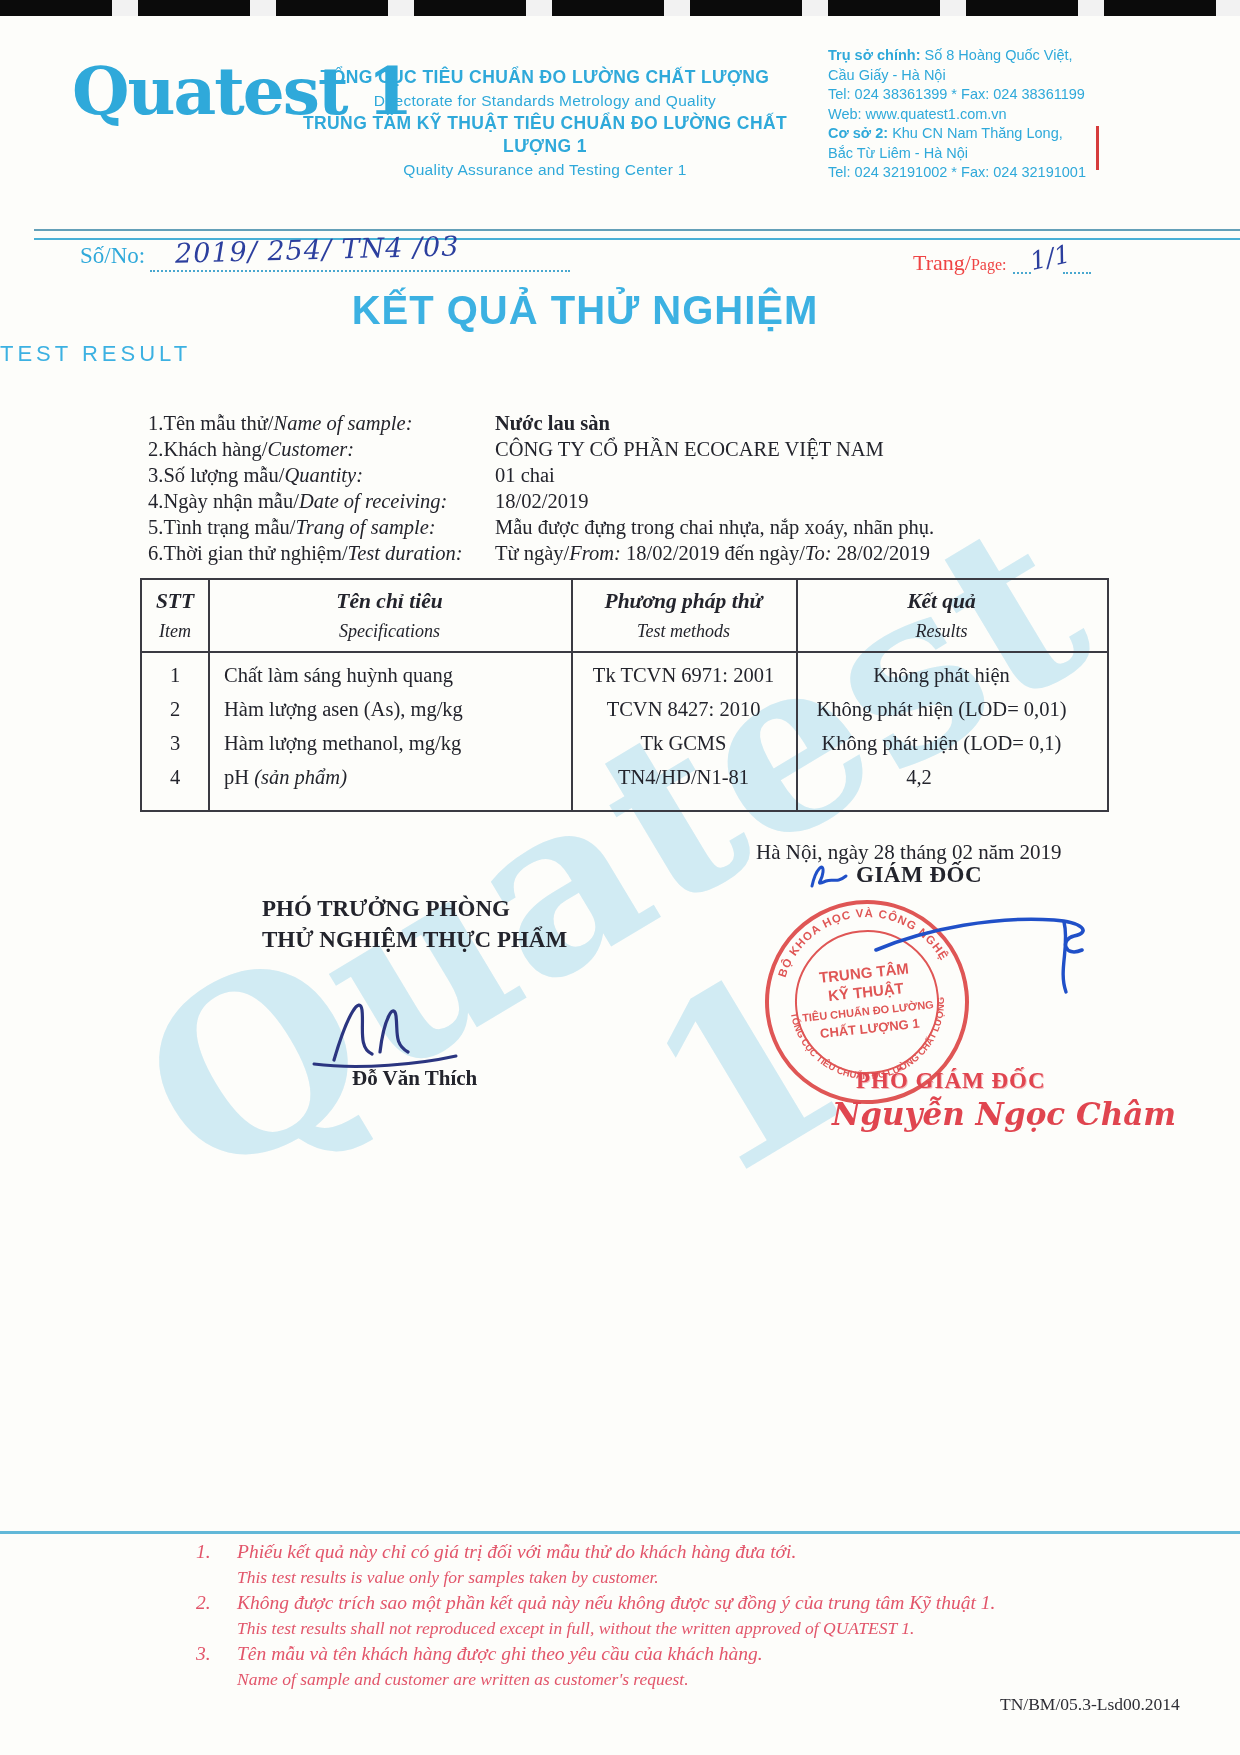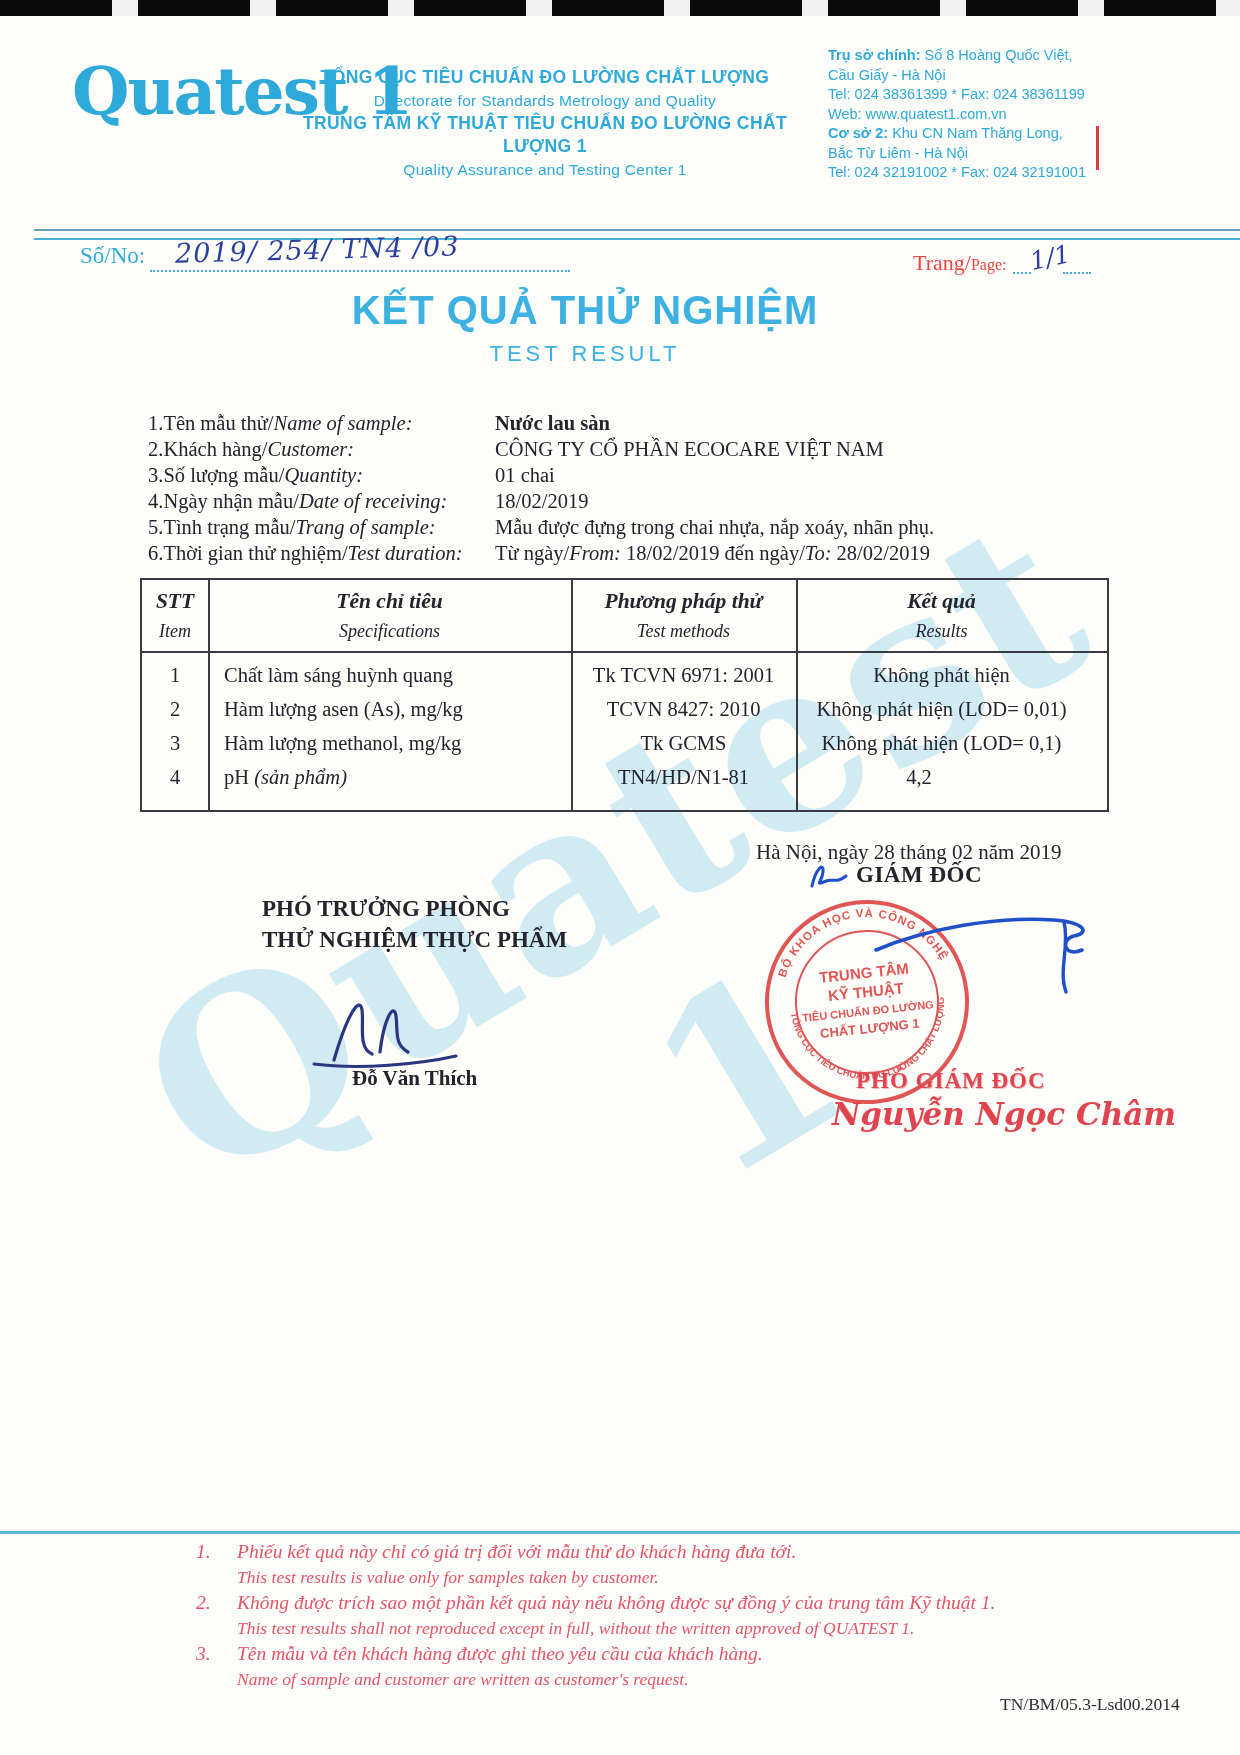--- a/index.html
+++ b/index.html
@@ -30,21 +30,21 @@
   .pg-label{left:913px;top:250px;color:#ef4444;font-size:22px;}
   .pg-label small{font-size:16px;}
   .pg-dots1{left:1013px;top:272px;width:18px;border-bottom:2px dotted #49a8cf;}
   .pg-dots2{left:1063px;top:272px;width:28px;border-bottom:2px dotted #49a8cf;}
   .pg-value{left:1030px;top:243px;font-family:"DejaVu Serif",serif;font-style:italic;
             font-size:25px;color:#2c3f9e;transform:rotate(-12deg);}
   
   .title-vi{left:0;top:288px;width:1170px;text-align:center;
             font-family:"Liberation Sans",sans-serif;font-weight:bold;font-size:40px;
             color:#3cb1e2;letter-spacing:1px;}
-  .title-en{left:0;top:341px;width:1170px;text-align:center;
+  .title-en{left:0;top:341px;width:1170px;text-align:left;
             font-family:"Liberation Sans",sans-serif;font-size:22px;color:#3cb1e2;
             letter-spacing:4px;}
   
   .info-row{left:148px;width:960px;height:26px;font-size:20.5px;}
   .info-row .lbl-en{font-style:italic;}
   .info-row .val{position:absolute;left:347px;top:0;white-space:nowrap;}
   .val-bold{font-weight:bold;}
   .em{font-style:italic;}
   
   .tbl{left:140px;top:578px;width:945px;height:230px;border:2px solid #3a3a42;padding-left:20px;}

